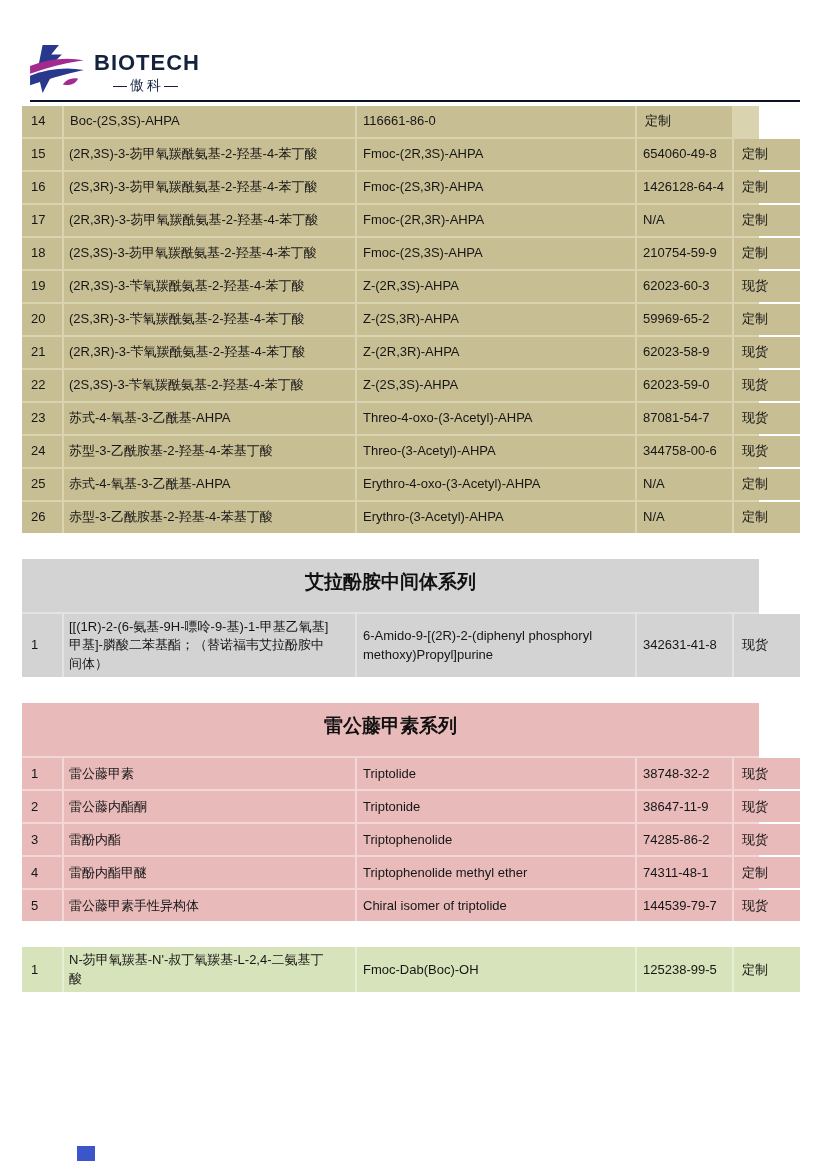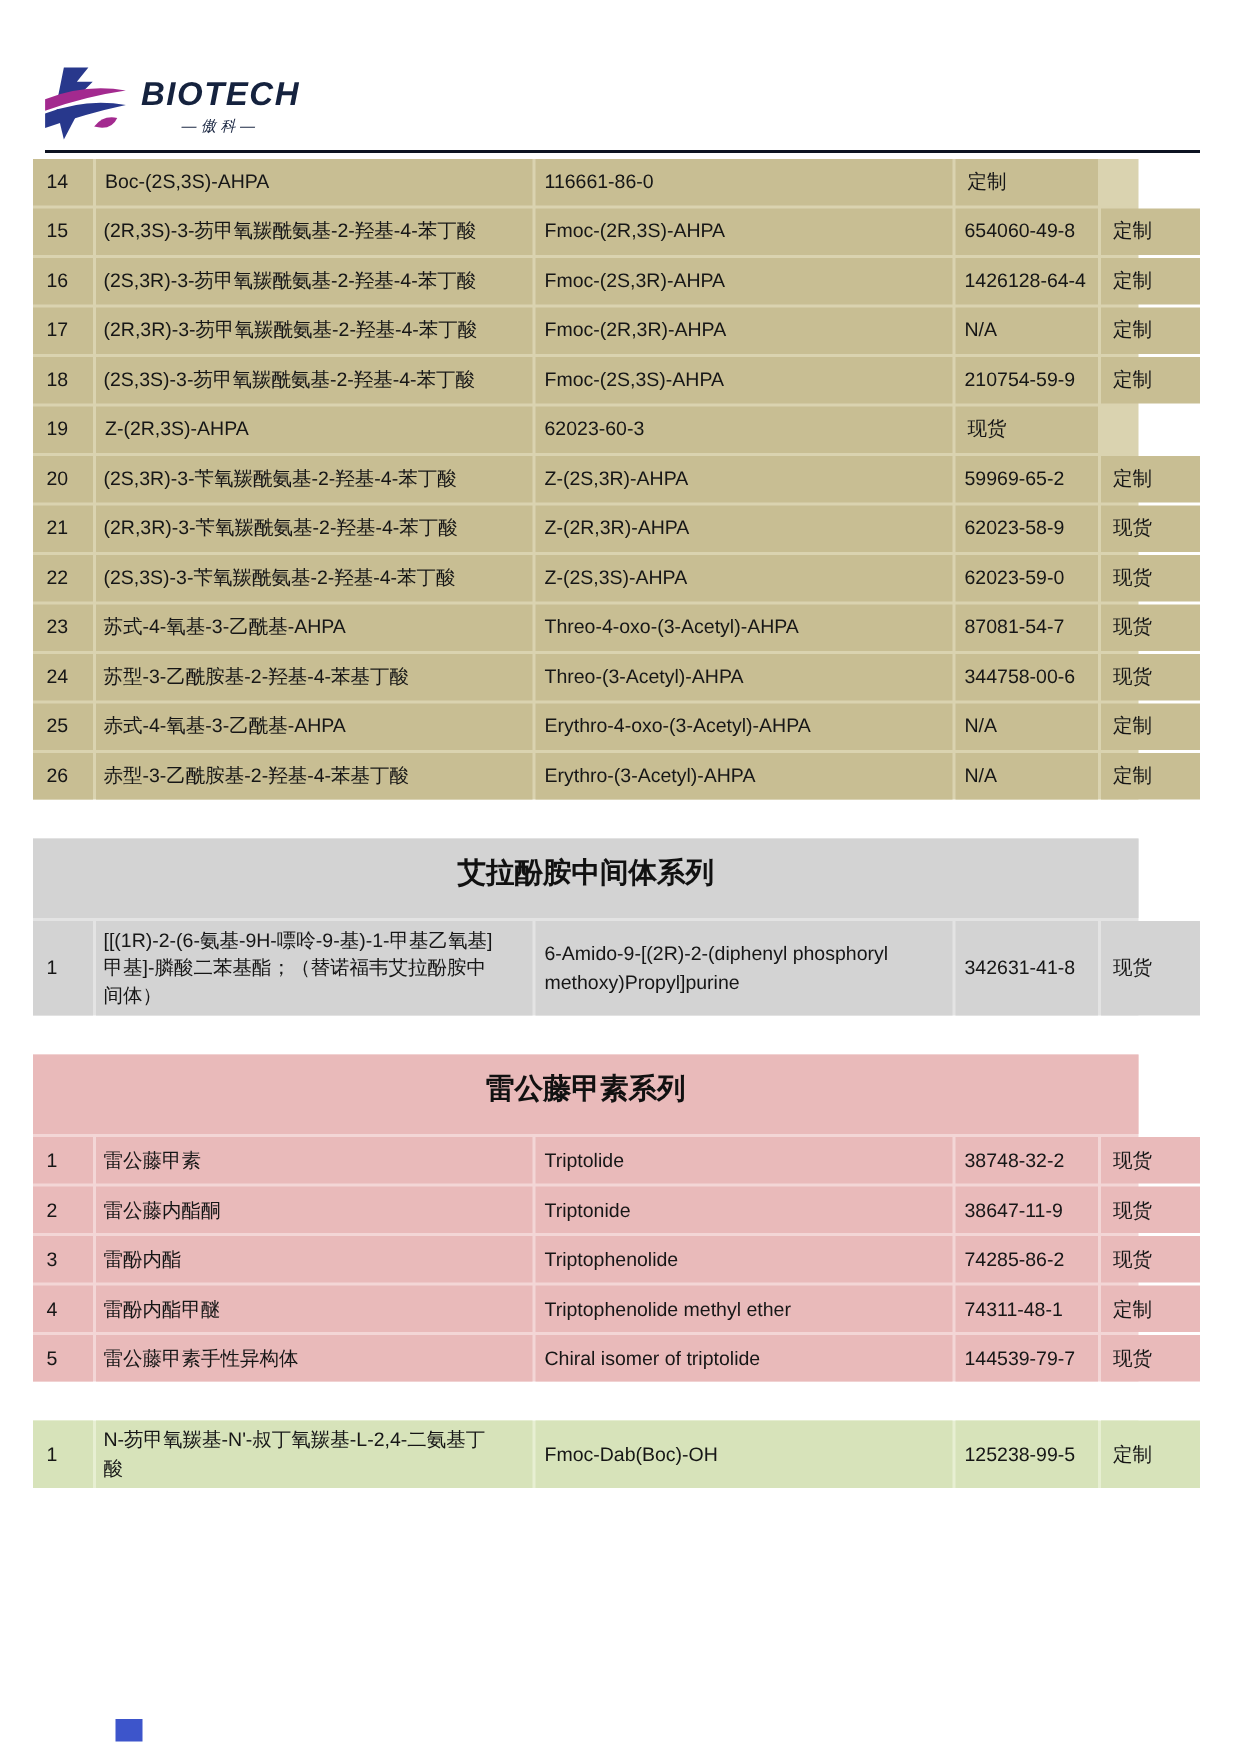--- a/index.html
+++ b/index.html
@@ -3,25 +3,25 @@
 <meta charset="utf-8">
 <style>
   html,body { margin:0; padding:0; background:#ffffff; }
   .page {
     position:relative; width:827px; height:1170px; background:#ffffff;
     font-family:"Liberation Sans","DejaVu Sans",sans-serif; color:#1d1d1d;
     overflow:hidden;
   }
   
   .header { position:absolute; top:44px; left:30px; width:770px; }
-  .logo-row { display:flex; align-items:flex-start; gap:10px;font-style:italic; }
+  .logo-row { display:flex; align-items:flex-start; gap:10px; }
   .logo-mark { width:54px; height:50px; flex:0 0 auto; }
   .logo-text { display:flex; flex-direction:column; align-items:center; padding-top:8px; }
   .brand { font-size:22px; font-weight:bold; letter-spacing:1px; color:#15223e; line-height:1; }
-  .brand-sub { font-size:10px; color:#15223e; letter-spacing:3px; margin-top:3px; }
+  .brand-sub { font-size:14px; color:#15223e; letter-spacing:3px; margin-top:3px; }
   .header-rule { position:absolute; top:56px; left:0; width:770px; height:2px; background:#0d1322; }
 
   
   .tables { position:absolute; top:106px; left:22px; width:737px; }
   .product-table { background:var(--sep); margin-bottom:26px; }
   .table-title {
     background:var(--cell); text-align:center; font-weight:bold;
     font-size:19px; padding:10px 0 17px; color:#111;
   }
   .table-title + .trow { margin-top:2px; }
@@ -94,20 +94,21 @@
         </div>
         <div class="trow">
           <div class="cell cell-no">18</div>
           <div class="cell cell-name-cn">(2S,3S)-3-芴甲氧羰酰氨基-2-羟基-4-苯丁酸</div>
           <div class="cell cell-name-en">Fmoc-(2S,3S)-AHPA</div>
           <div class="cell cell-cas">210754-59-9</div>
           <div class="cell cell-stock">定制</div>
         </div>
         <div class="trow">
           <div class="cell cell-no">19</div>
+          <div class="cell cell-name-cn">(2R,3S)-3-苄氧羰酰氨基-2-羟基-4-苯丁酸</div>
           <div class="cell cell-name-en">Z-(2R,3S)-AHPA</div>
           <div class="cell cell-cas">62023-60-3</div>
           <div class="cell cell-stock">现货</div>
         </div>
         <div class="trow">
           <div class="cell cell-no">20</div>
           <div class="cell cell-name-cn">(2S,3R)-3-苄氧羰酰氨基-2-羟基-4-苯丁酸</div>
           <div class="cell cell-name-en">Z-(2S,3R)-AHPA</div>
           <div class="cell cell-cas">59969-65-2</div>
           <div class="cell cell-stock">定制</div>

